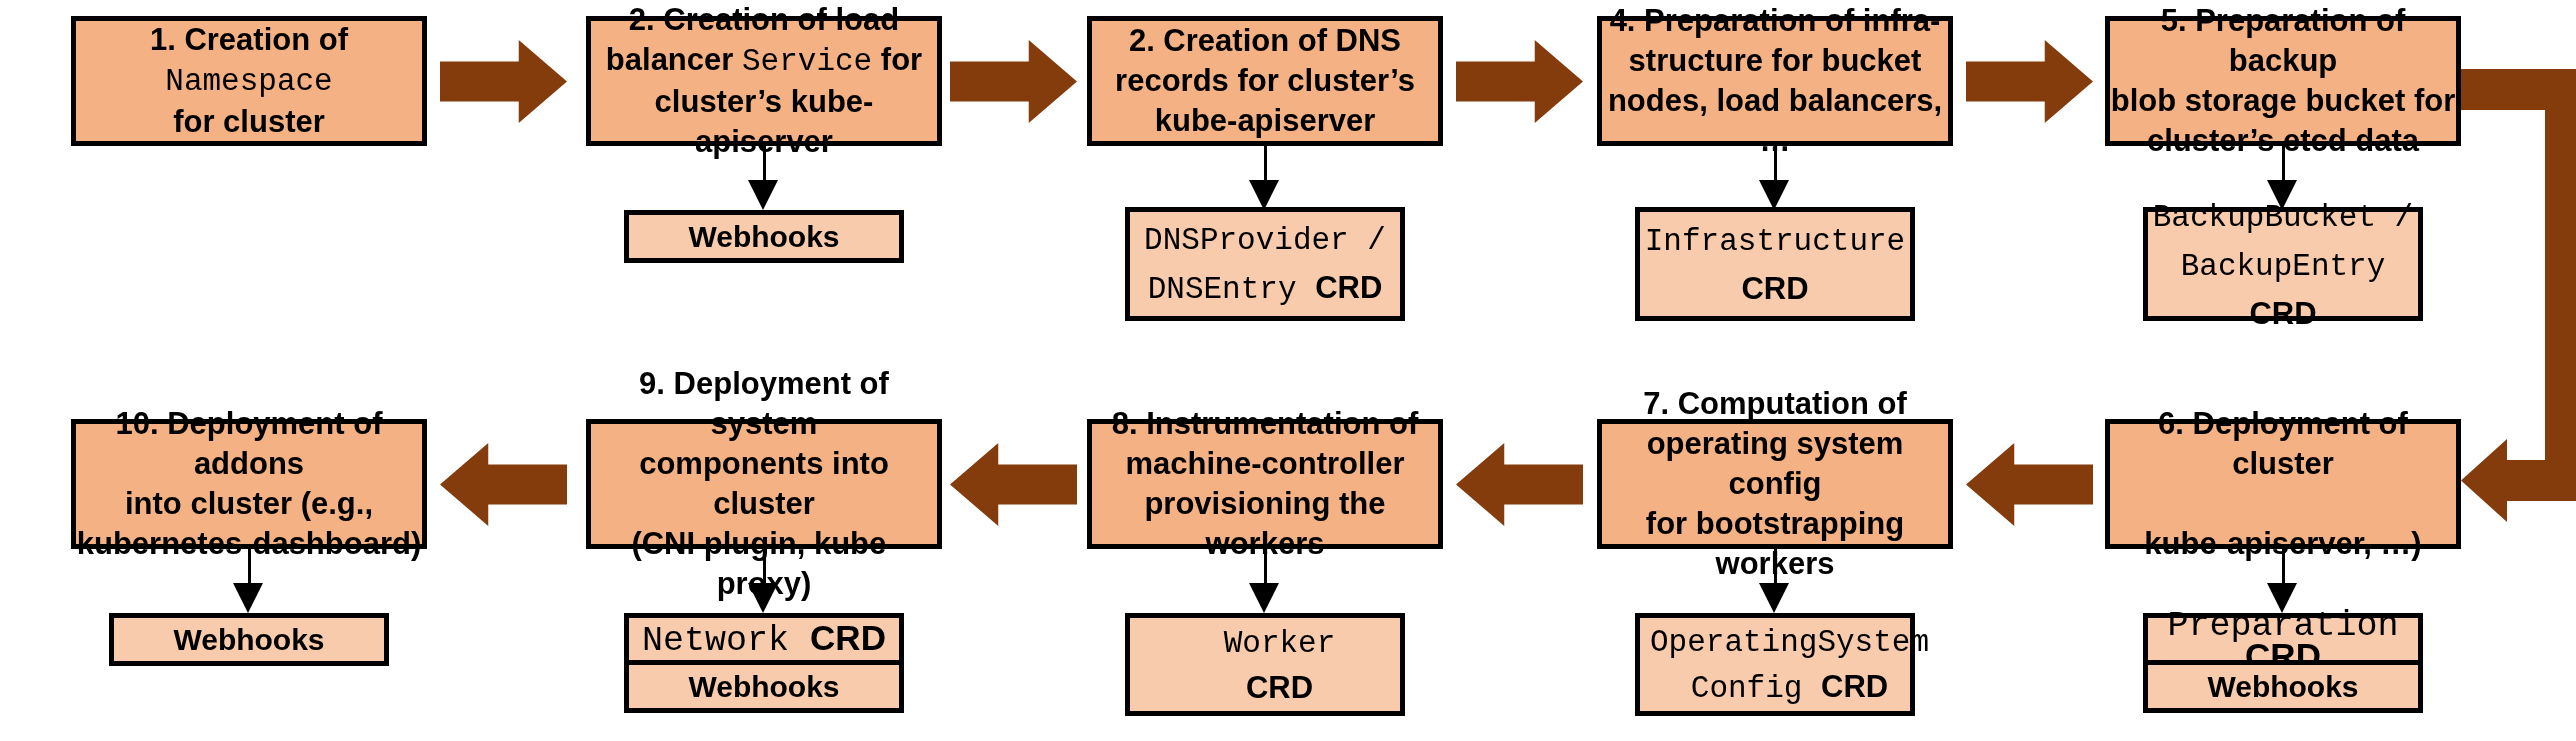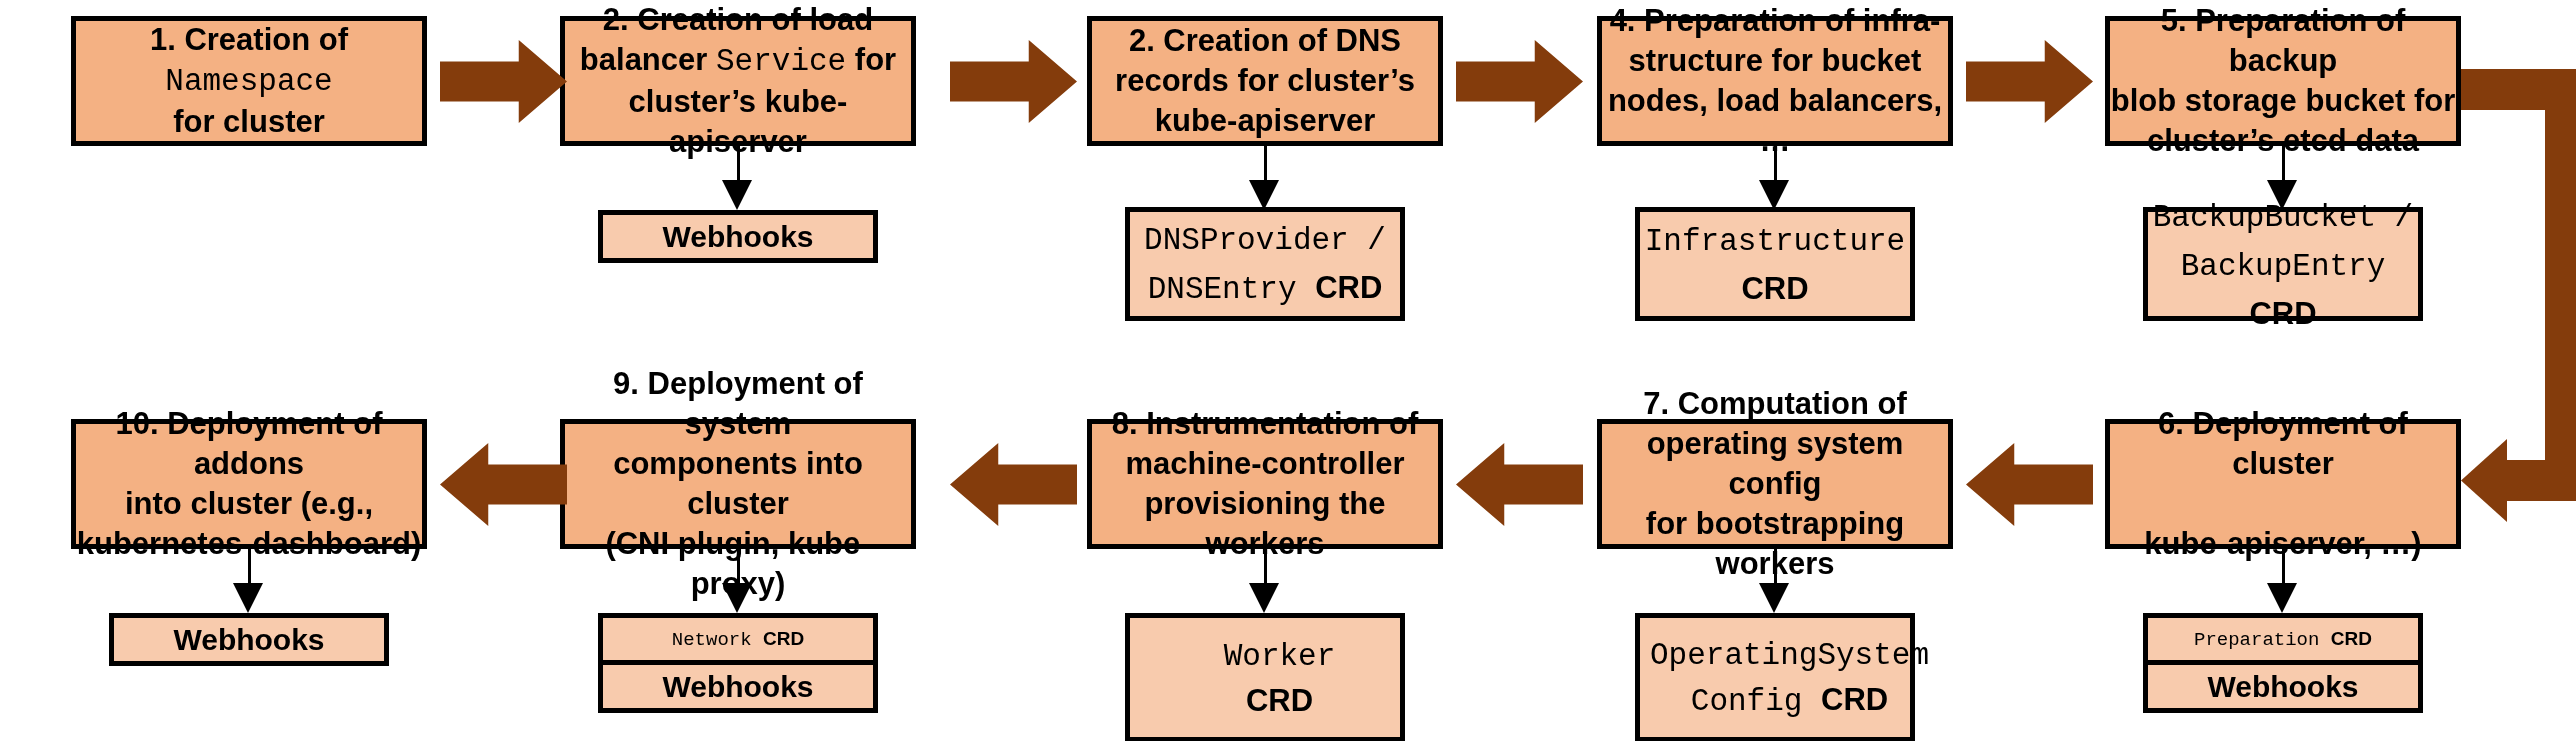--- a/index.html
+++ b/index.html
@@ -5,21 +5,21 @@
   html,body{margin:0;padding:0;background:#ffffff;}
   #canvas{
     position:relative;
     width:2576px;height:742px;
     background:var(--canvas,#ffffff);
     overflow:hidden;
     font-family:"Liberation Sans",sans-serif;
     margin-left:48px;
   }
   
-  .col1{left:23px}.col2{left:512px}.col3{left:1039px}.col4{left:1549px}.col5{left:2057px}
+  .col1{left:23px}.col2{left:538px}.col3{left:1039px}.col4{left:1549px}.col5{left:2057px}
   .cell{position:absolute;width:356px;height:306px;}
   .cell.r1{top:16.4px}
   .cell.r2{top:419px}
 
   .main{
     position:absolute;left:0;top:0;width:356px;height:130px;
     box-sizing:border-box;border:5px solid #000;
     background:var(--main-fill,#F4B183);
     display:flex;align-items:center;justify-content:center;text-align:center;
   }
@@ -34,24 +34,24 @@
       border-top:30px solid #000;}
 
   .sub{
     position:absolute;left:38px;width:280px;box-sizing:border-box;
     border:5px solid #000;background:var(--sub-fill,#F8CBAD);
     display:flex;align-items:center;justify-content:center;text-align:center;
   }
   .sub .subtext{font-size:31px;line-height:44px;color:#000;}
   .sub.h2{top:191px;height:114px;}          
   .sub.h2 .subtext{line-height:47px;}
-  .sub.h2b{top:194px;height:129px;padding-left:29px;}         
+  .sub.h2b{top:194px;height:103px;padding-left:29px;}         
   .sub.h1{top:194px;height:53px;}           
   .sub.h1 .subtext{font-size:30px;line-height:30px;}
-  .sub.h1m .subtext{font-size:19px;}        
+  .sub.h1m .subtext{font-size:35px;}        
   .sub.stack2{top:241px;height:53px;}       
   .sub.stack2 .subtext{font-size:30px;line-height:30px;}
 
   
   .arr{position:absolute;width:127px;height:83px;background:var(--arrow,#843C0C);}
   .arr.right{clip-path:polygon(0 26%,62% 26%,62% 0,100% 50%,62% 100%,62% 74%,0 74%);}
   .arr.left {clip-path:polygon(100% 26%,38% 26%,38% 0,0 50%,38% 100%,38% 74%,100% 74%);}
   .arr.row1{top:40px}.arr.row2{top:443px}
   .a1{left:392px}.a2{left:902px}.a3{left:1408px}.a4{left:1918px}
 

